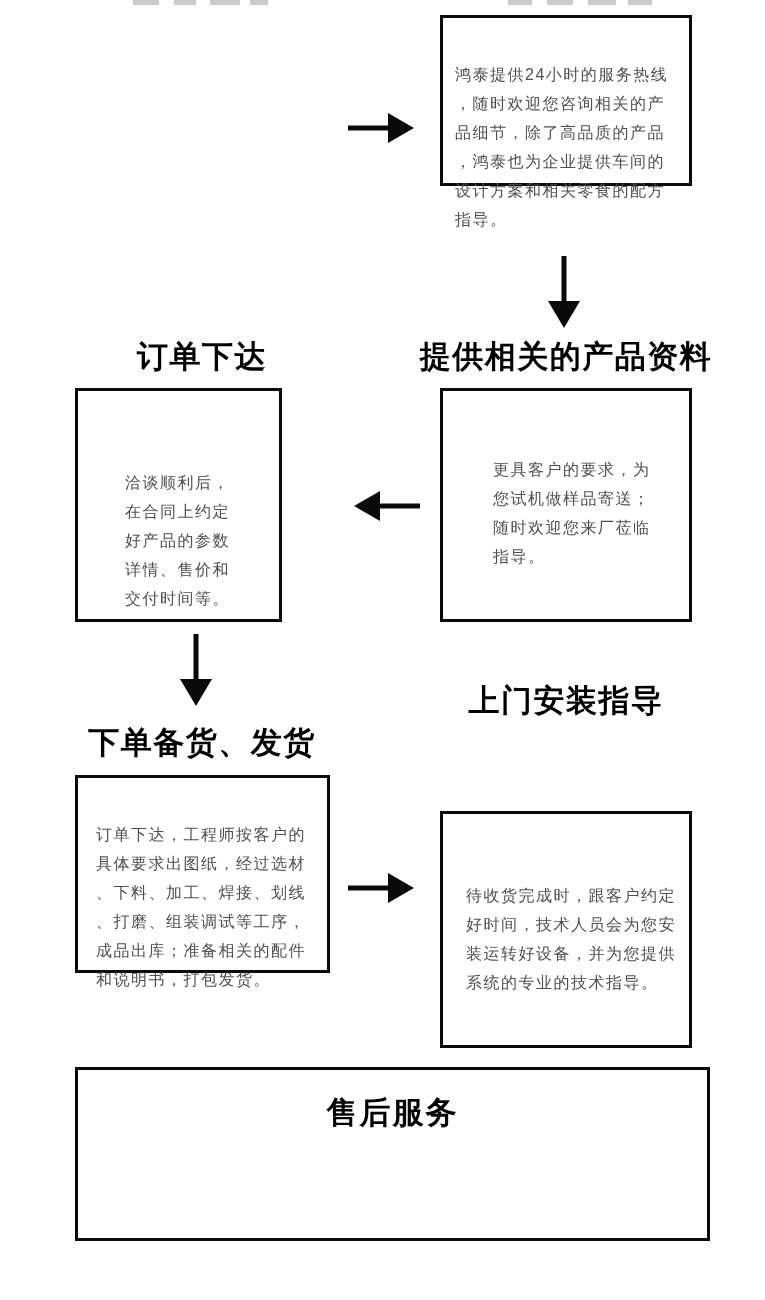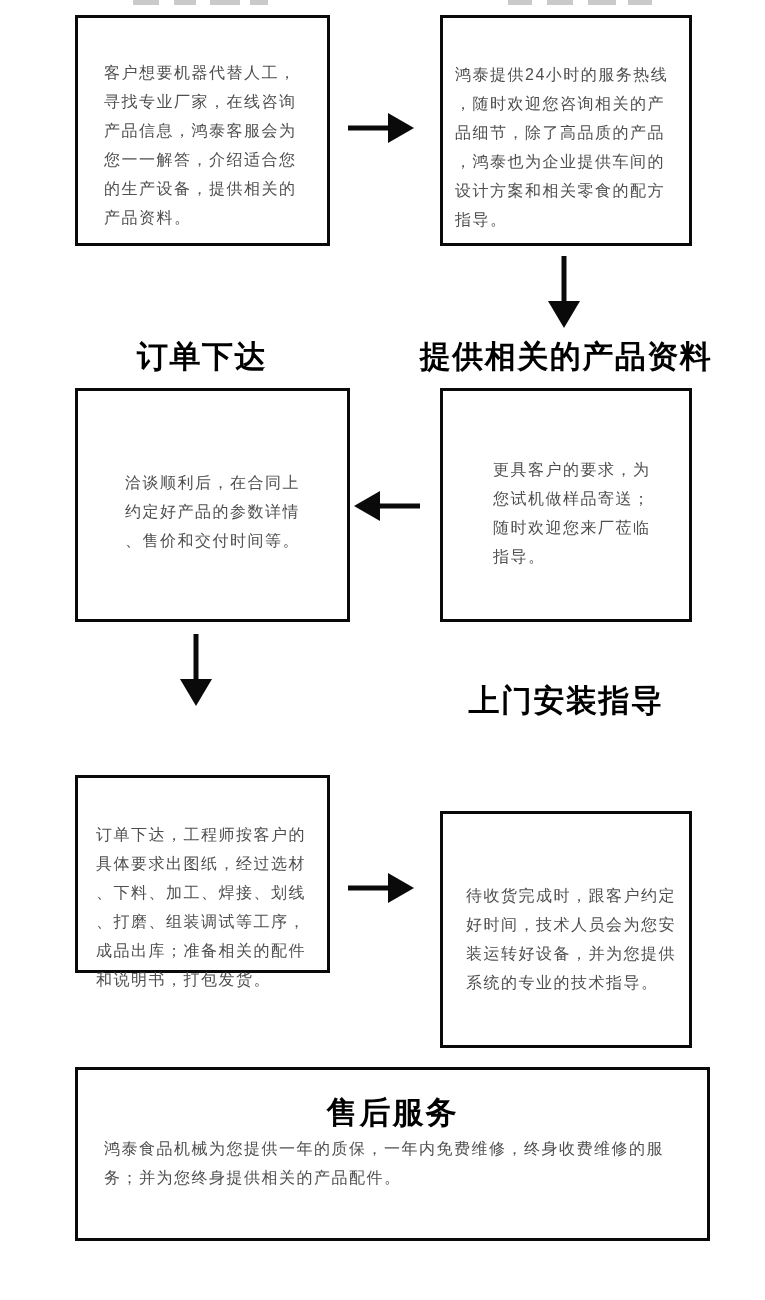--- a/index.html
+++ b/index.html
@@ -41,72 +41,69 @@
 
   <div class="frag" style="left:133px; width:26px;"></div>
   <div class="frag" style="left:174px; width:22px;"></div>
   <div class="frag" style="left:210px; width:30px;"></div>
   <div class="frag" style="left:250px; width:18px;"></div>
   <div class="frag" style="left:508px; width:24px;"></div>
   <div class="frag" style="left:547px; width:26px;"></div>
   <div class="frag" style="left:588px; width:28px;"></div>
   <div class="frag" style="left:628px; width:24px;"></div>
 
-  <div class="box" style="left:75px; top:15px; width:255px; height:231px; padding:40px 24px 0 26px;">
-    <p>客户想要机器代替人工，寻找专业厂家，在线咨询产品信息，鸿泰客服会为您一一解答，介绍适合您的生产设备，提供相关的产品资料。</p>
-  </div>
 
   <svg class="arrow" style="left:346px; top:108px;" width="70" height="40">
     <line x1="2" y1="20" x2="44" y2="20" stroke="#0a0a0a" stroke-width="5"></line>
     <polygon points="42,5 42,35 68,20" fill="#0a0a0a"></polygon>
   </svg>
 
-  <div class="box" style="left:440px; top:15px; width:252px; height:231px; padding:42px 12px 0 12px;">
+  <div class="box" style="left:440px; top:15px; width:252px; height:171px; padding:42px 12px 0 12px;">
     <p>鸿泰提供24小时的服务热线，随时欢迎您咨询相关的产品细节，除了高品质的产品，鸿泰也为企业提供车间的设计方案和相关零食的配方指导。</p>
   </div>
 
   <svg class="arrow" style="left:542px; top:254px;" width="44" height="76">
     <line x1="22" y1="2" x2="22" y2="50" stroke="#0a0a0a" stroke-width="5"></line>
     <polygon points="6,47 38,47 22,74" fill="#0a0a0a"></polygon>
   </svg>
 
   <div class="hd" style="left:202px; top:336px;">订单下达</div>
   <div class="hd" style="left:566px; top:336px;">提供相关的产品资料</div>
 
-  <div class="box" style="left:75px; top:388px; width:275px; height:234px; padding:77px 32px 0 47px;">
+  <div class="box" style="left:75px; top:388px; width:207px; height:234px; padding:77px 32px 0 47px;">
     <p>洽谈顺利后，在合同上约定好产品的参数详情、售价和交付时间等。</p>
   </div>
 
   <svg class="arrow" style="left:352px; top:486px;" width="70" height="40">
     <line x1="26" y1="20" x2="68" y2="20" stroke="#0a0a0a" stroke-width="5"></line>
     <polygon points="2,20 28,5 28,35" fill="#0a0a0a"></polygon>
   </svg>
 
   <div class="box" style="left:440px; top:388px; width:252px; height:234px; padding:64px 30px 16px 50px;">
     <p>更具客户的要求，为您试机做样品寄送；随时欢迎您来厂莅临指导。</p>
   </div>
 
   <svg class="arrow" style="left:174px; top:632px;" width="44" height="76">
     <line x1="22" y1="2" x2="22" y2="50" stroke="#0a0a0a" stroke-width="5"></line>
     <polygon points="6,47 38,47 22,74" fill="#0a0a0a"></polygon>
   </svg>
 
+  <div class="hd" style="left:202px; top:722px;">下单备货、发货</div>
   <div class="hd" style="left:566px; top:680px;">上门安装指导</div>
 
   <div class="box" style="left:75px; top:775px; width:255px; height:198px; padding:42px 18px 0 18px;">
     <p>订单下达，工程师按客户的具体要求出图纸，经过选材、下料、加工、焊接、划线、打磨、组装调试等工序，成品出库；准备相关的配件和说明书，打包发货。</p>
   </div>
 
   <svg class="arrow" style="left:346px; top:868px;" width="70" height="40">
     <line x1="2" y1="20" x2="44" y2="20" stroke="#0a0a0a" stroke-width="5"></line>
     <polygon points="42,5 42,35 68,20" fill="#0a0a0a"></polygon>
   </svg>
 
   <div class="box" style="left:440px; top:775px; width:252px; height:237px; padding:67px 13px 0 23px;margin-top:36px;">
     <p>待收货完成时，跟客户约定好时间，技术人员会为您安装运转好设备，并为您提供系统的专业的技术指导。</p>
   </div>
 
   <div class="box" style="left:75px; top:1067px; width:635px; height:174px; padding:0;">
     <h2 class="aftersales-hd">售后服务</h2>
-    <p class="aftersales-body">鸿泰食品机械为您提供一年的质保，一年内免费维修，终身收费维修的服务；并为您终身提供相关的产品配件。</p>
   </div>
 
 </div>
 
 </body></html>

